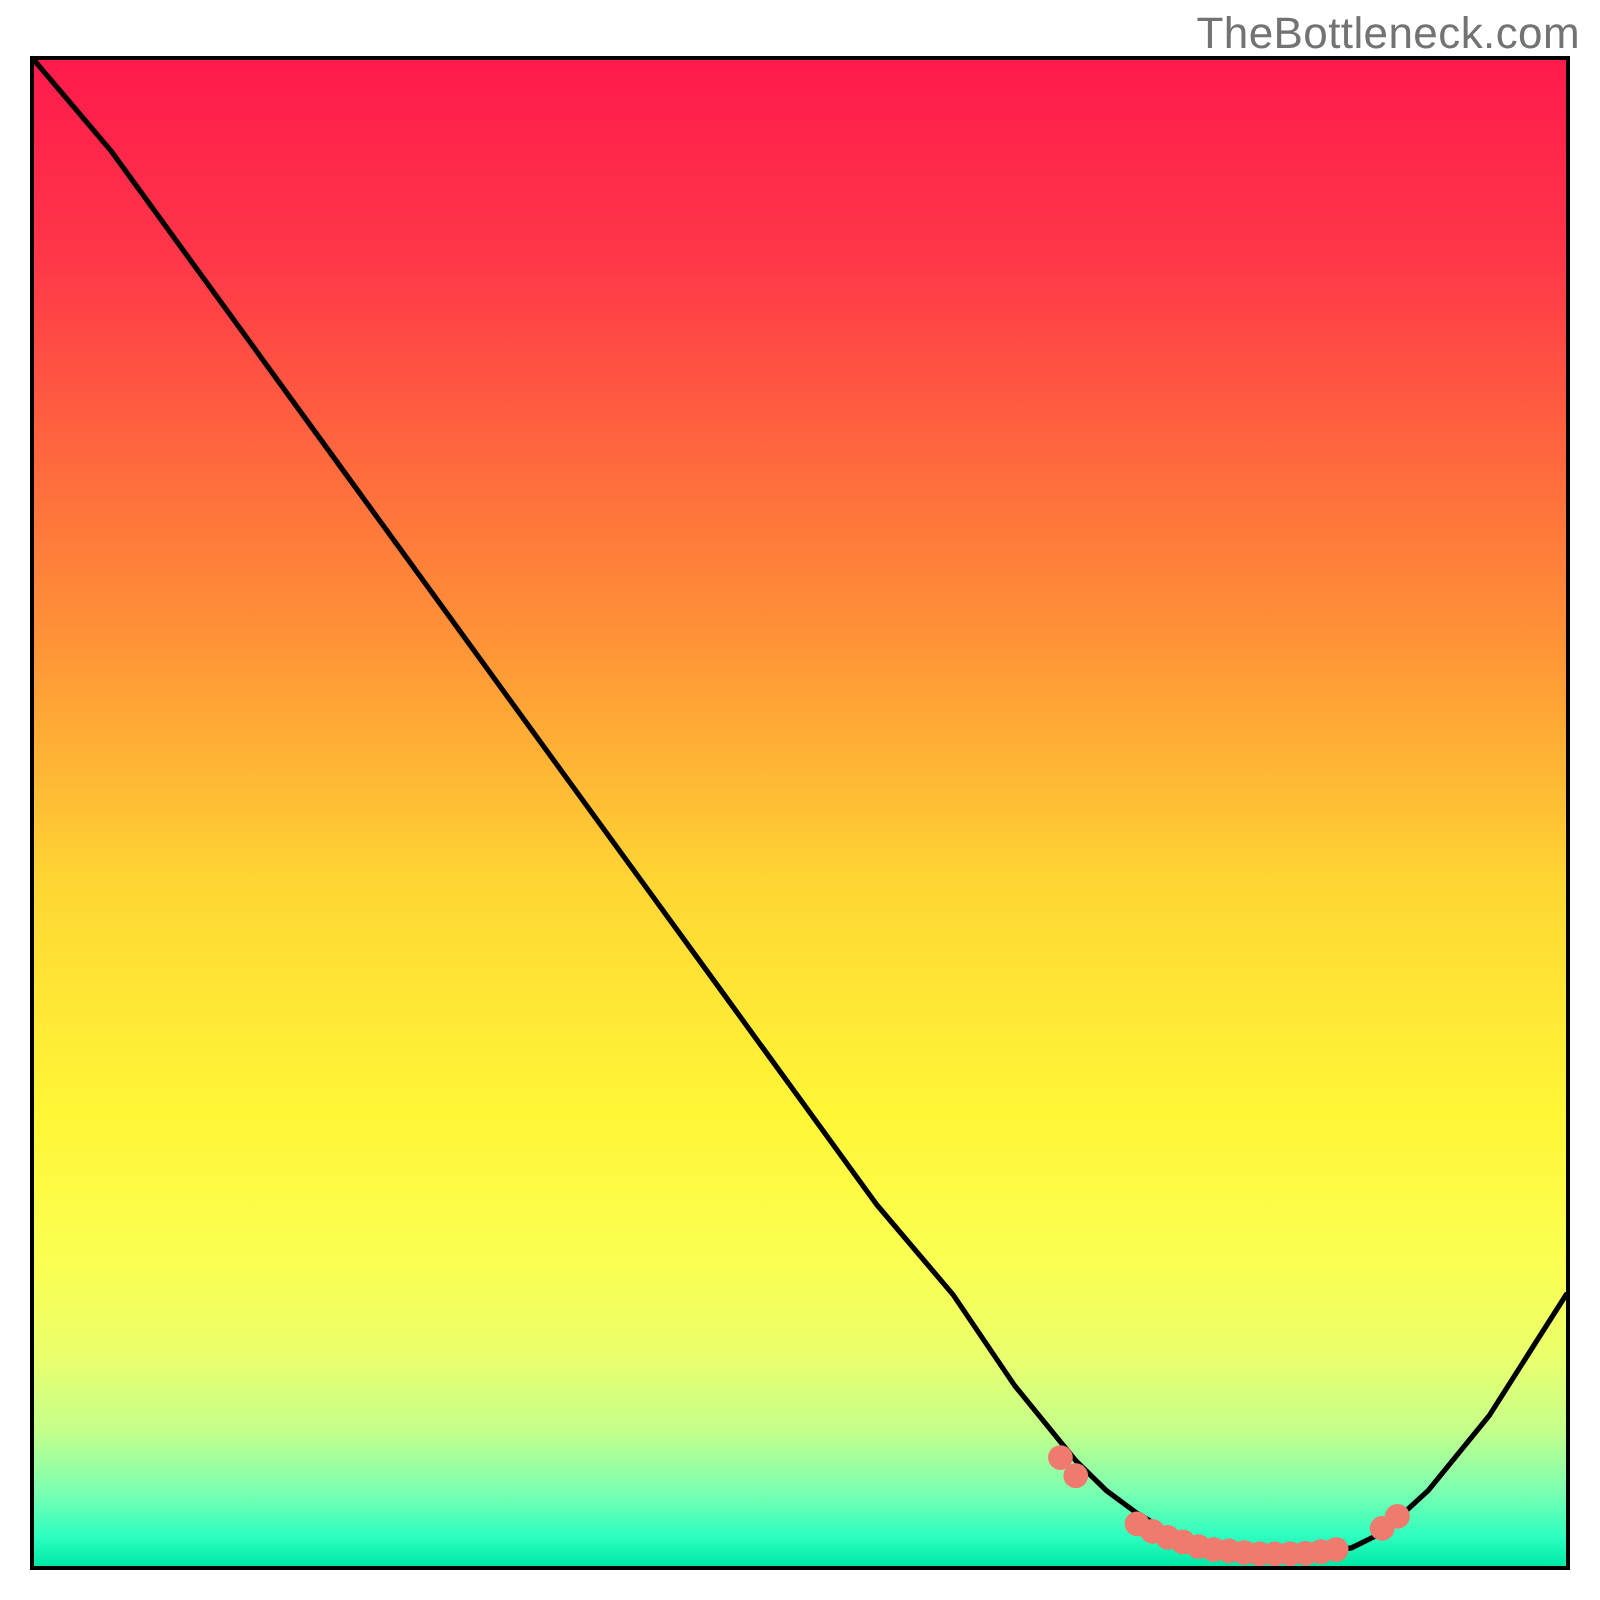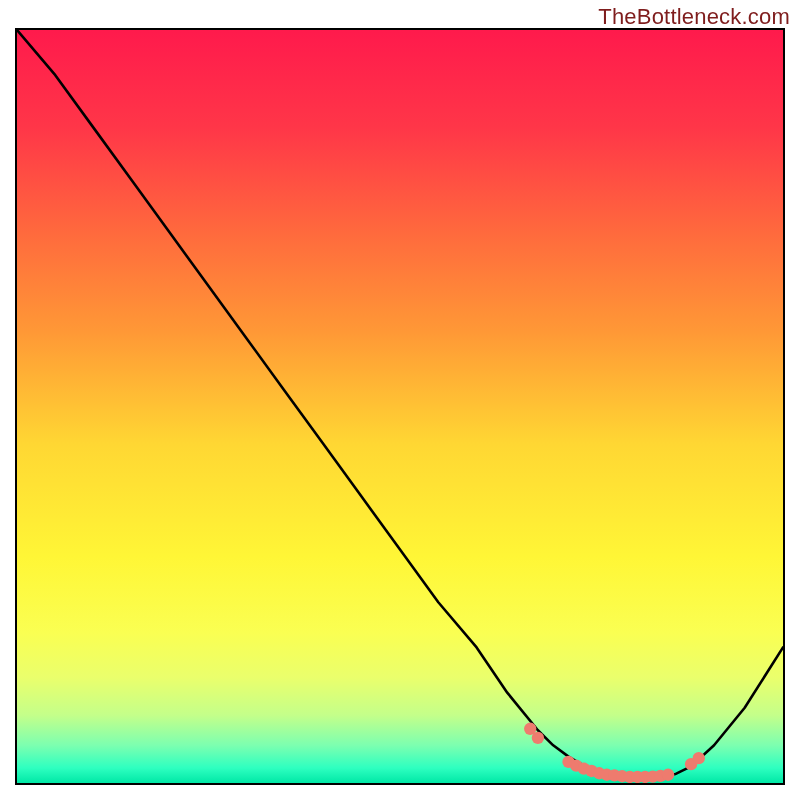--- a/index.html
+++ b/index.html
@@ -14,21 +14,21 @@
   .wrap {
     position: relative;
     width: 800px;
     height: 800px;
   }
   .watermark {
     position: absolute;
     top: 4px;
     right: 10px;
     font-size: 22px;
-    color: #7f1d1d;
+    color: #737373;
     letter-spacing: 0.2px;
     z-index: 10;
   }
   .plot-frame {
     position: absolute;
     left: 15px;
     top: 28px;
     width: 770px;
     height: 757px;
     border: 2px solid #000;

